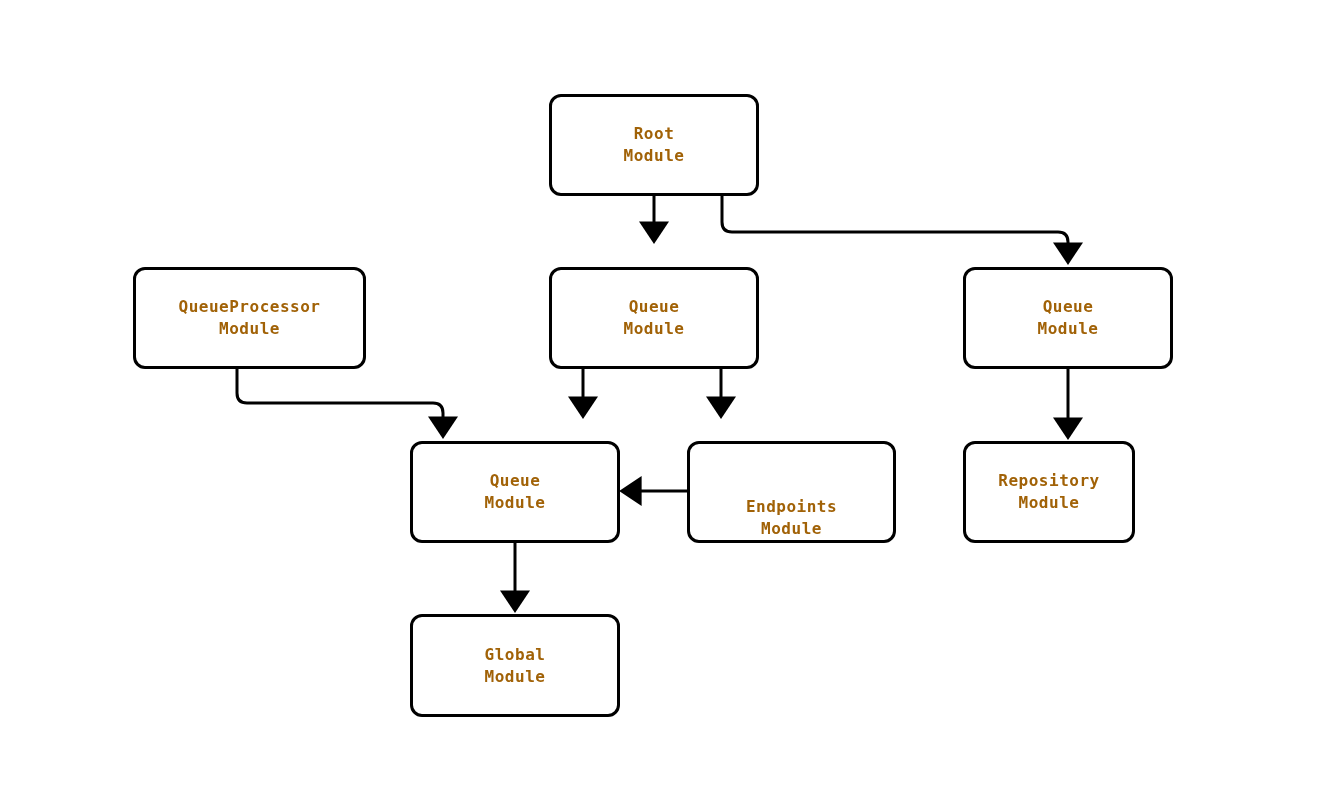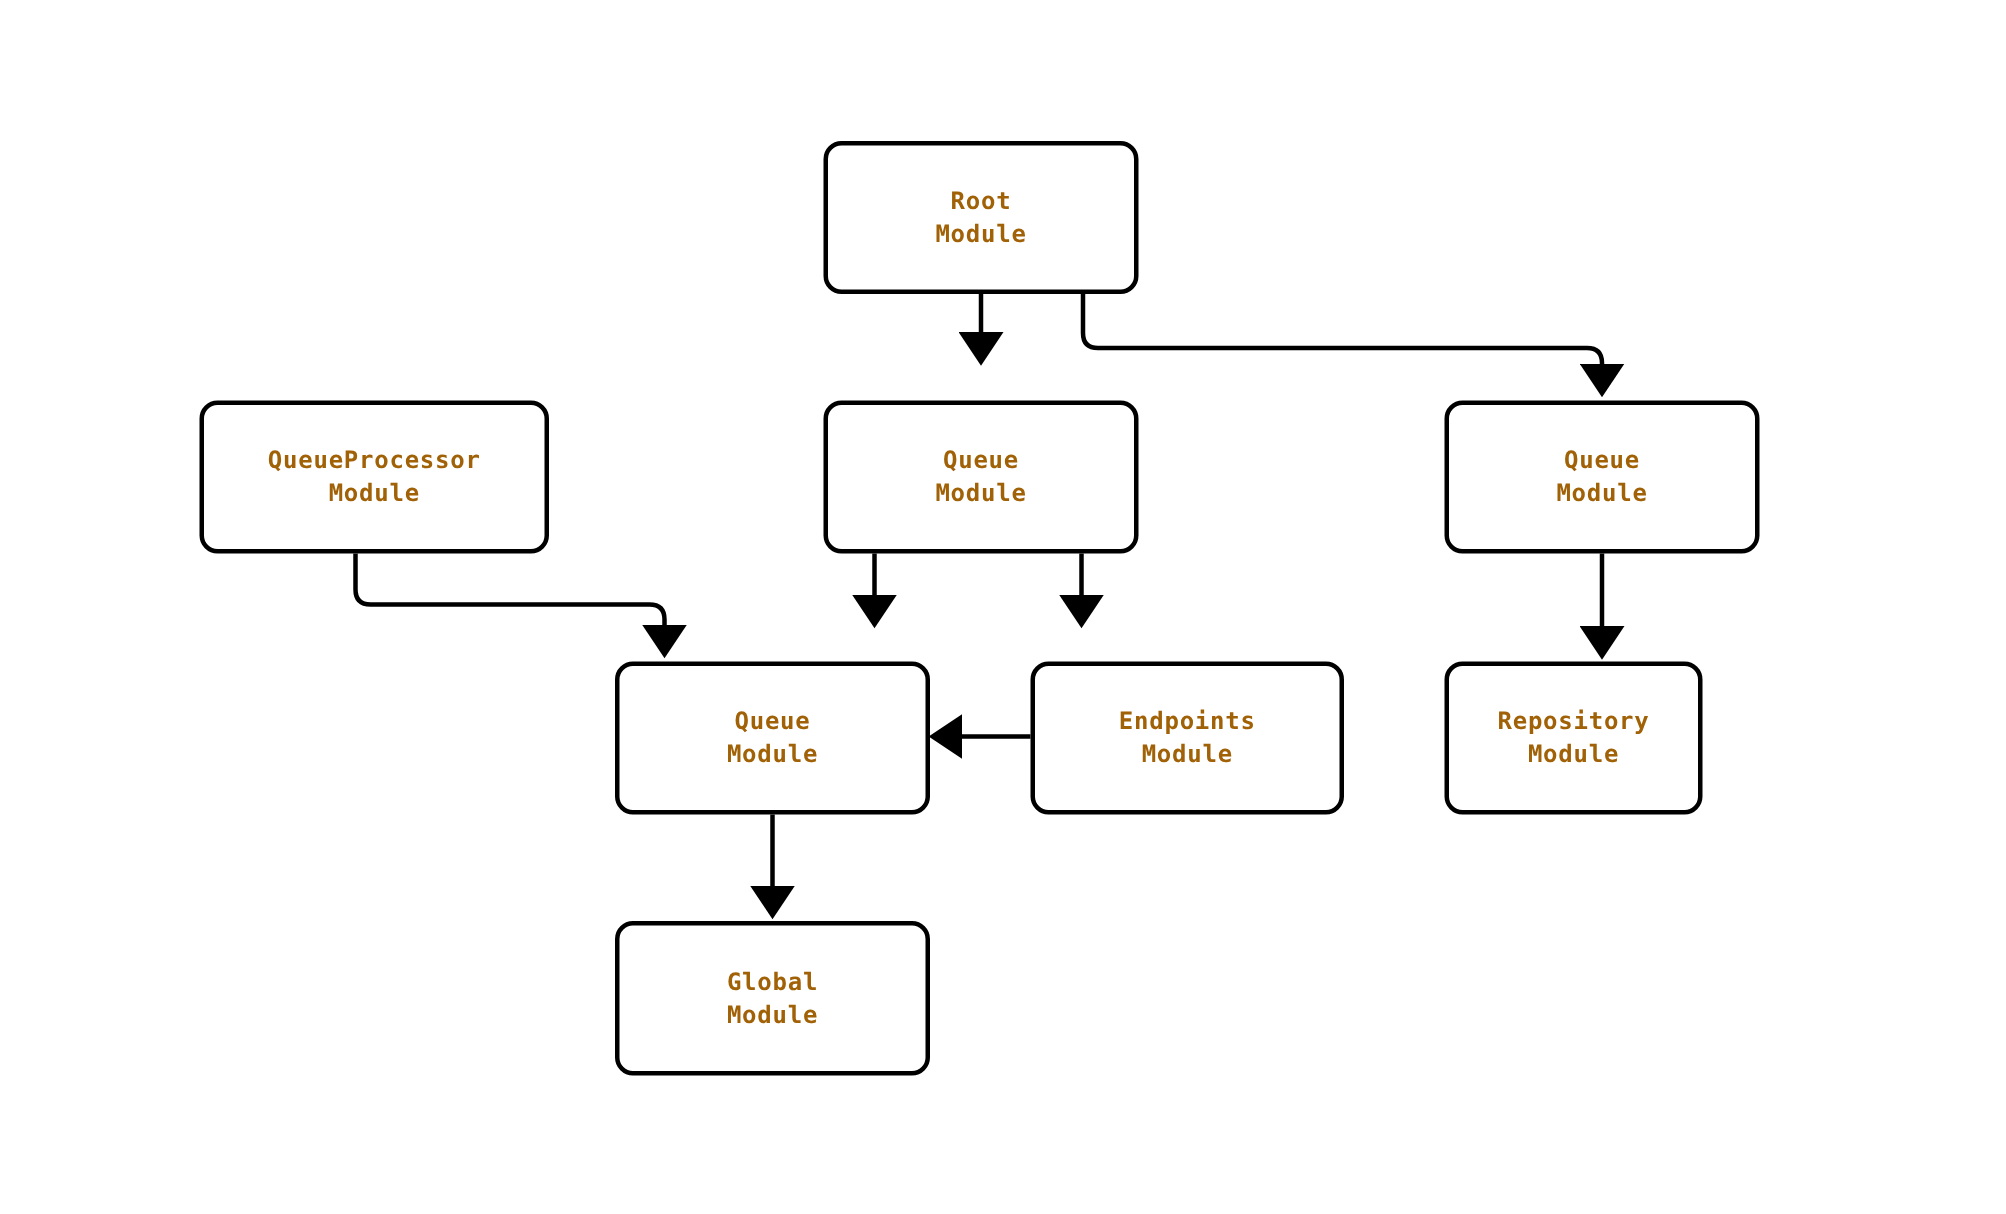--- a/index.html
+++ b/index.html
@@ -113,21 +113,21 @@
   <div class="node" style="left: 963px; top: 267px; width: 210px; height: 102px;">
     <span class="node-line">Queue</span>
     <span class="node-line">Module</span>
   </div>
 
   <div class="node" style="left: 410px; top: 441px; width: 210px; height: 102px;">
     <span class="node-line">Queue</span>
     <span class="node-line">Module</span>
   </div>
 
-  <div class="node" style="left: 687px; top: 441px; width: 209px; height: 102px;">
+  <div class="node" style="left: 687px; top: 441px; width: 209px; height: 102px; justify-content: flex-end;">
     <span class="node-line">Endpoints</span>
     <span class="node-line">Module</span>
   </div>
 
   <div class="node" style="left: 963px; top: 441px; width: 172px; height: 102px;">
     <span class="node-line">Repository</span>
     <span class="node-line">Module</span>
   </div>
 
   <div class="node" style="left: 410px; top: 614px; width: 210px; height: 103px;">

